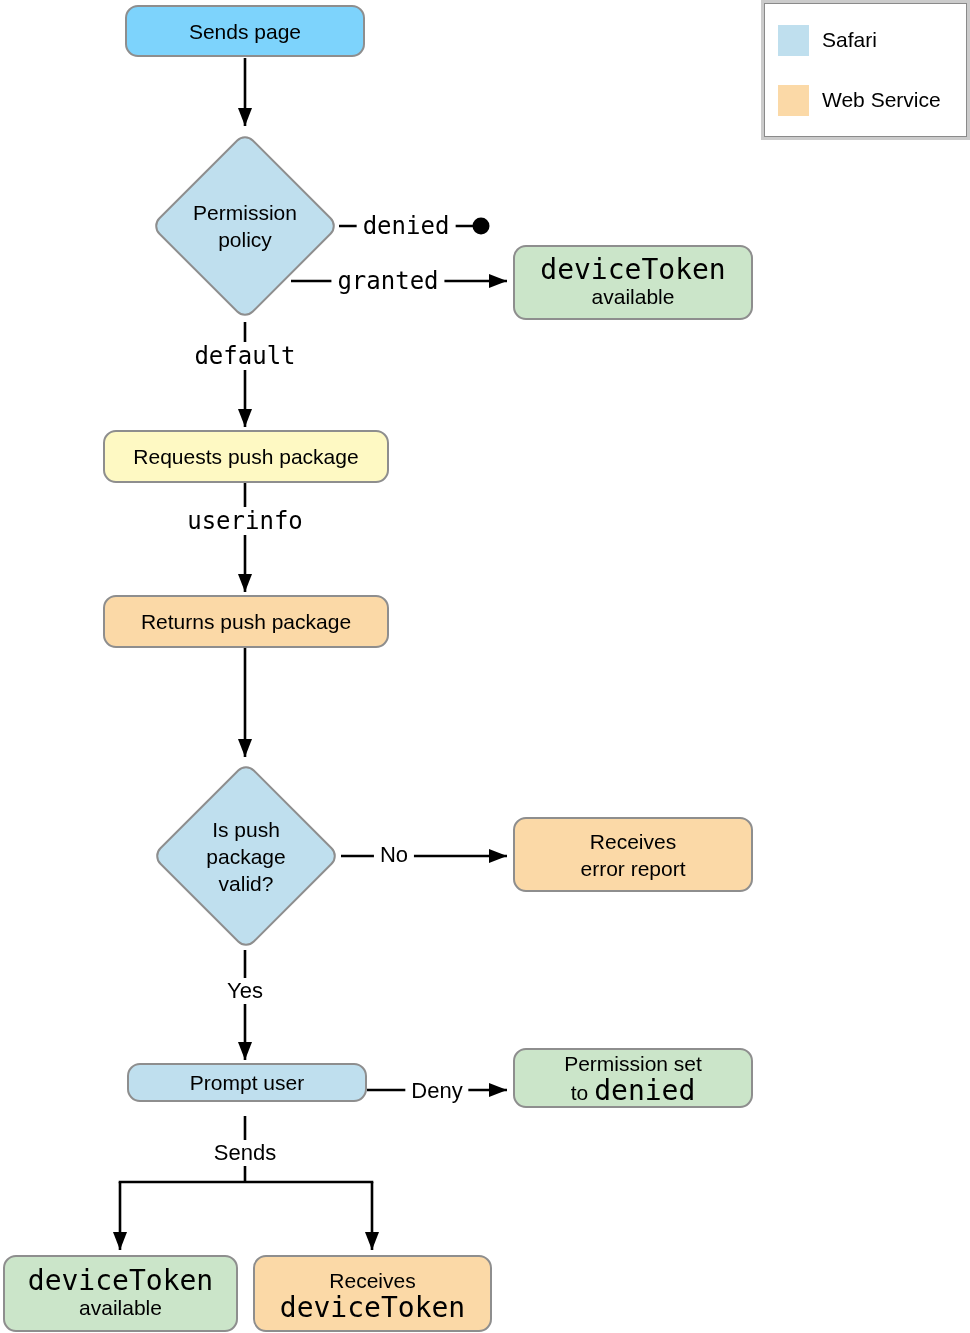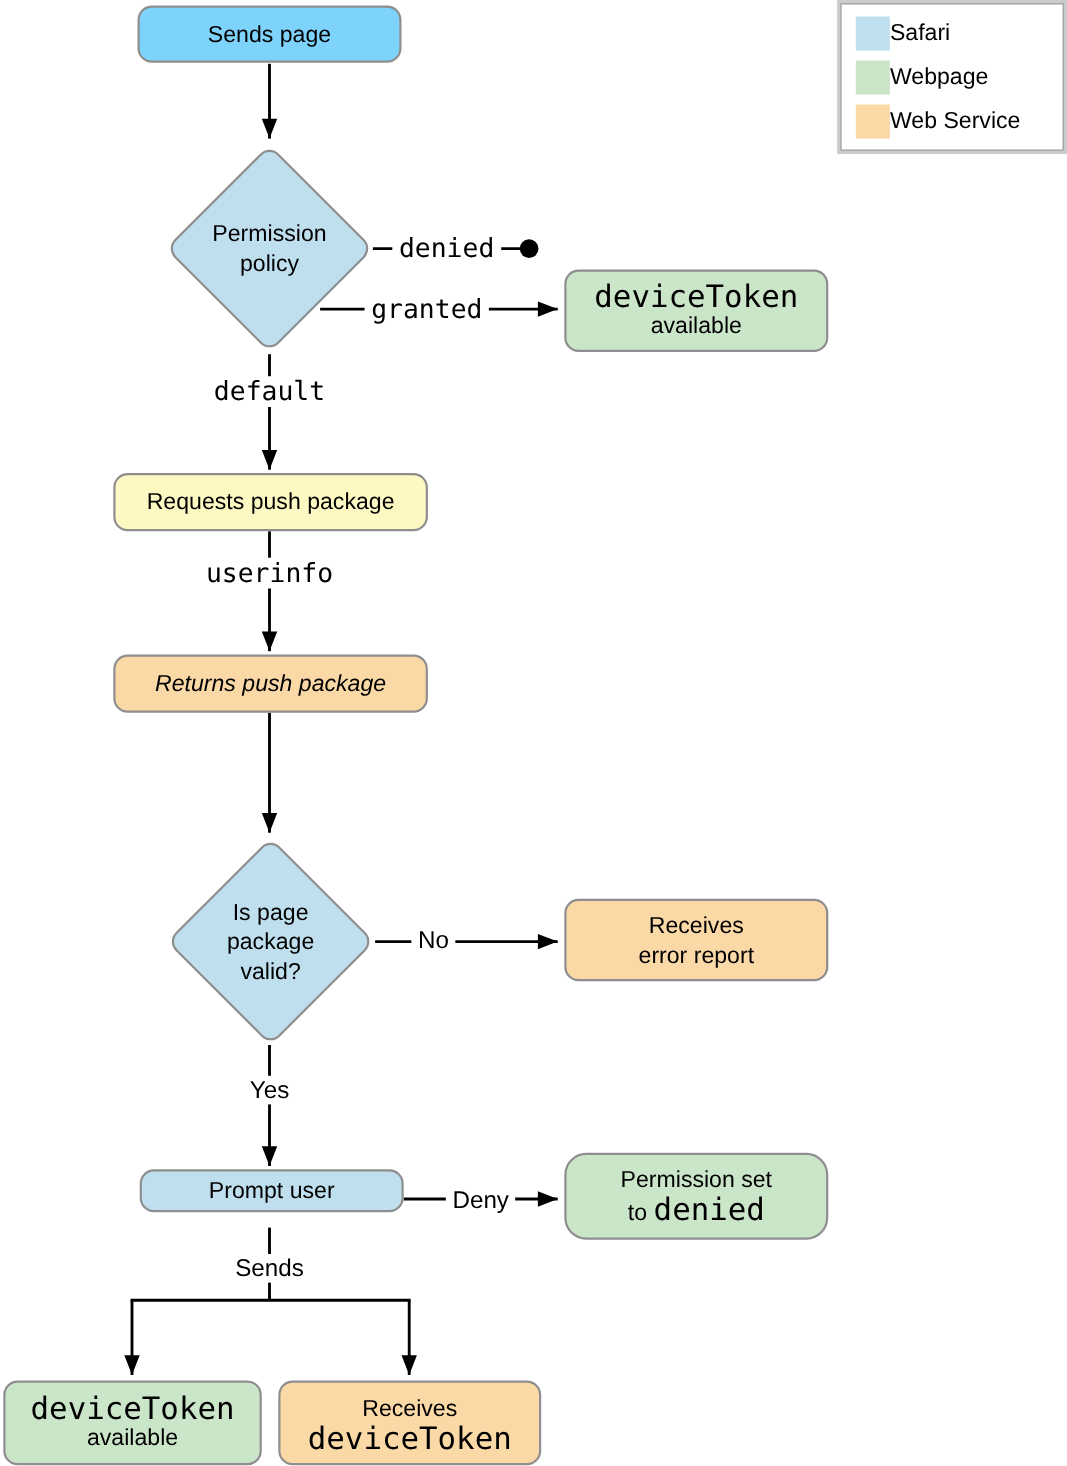--- a/index.html
+++ b/index.html
@@ -73,21 +73,21 @@
     border: 1px solid #8a8a8a;
     box-shadow: 0 0 0 3px #cbcbcb;
     background: #ffffff;
     z-index: 2;
     display: flex;
     flex-direction: column;
     justify-content: space-around;
     padding: 6px 0 6px 13px;
     box-sizing: border-box;
   }
-  .legend-row { display: flex; align-items: center; }
+  .legend-row { display: flex; align-items: center; gap: 13px; }
   .legend-swatch { width: 31px; height: 31px; flex: 0 0 auto; }
   .legend-label { font-size: 21px; }
 </style>
 </head>
 <body>
 
 <div id="canvas">
 
   <svg id="wires" width="970" height="1333" viewBox="0 0 970 1333">
     <defs>
@@ -112,24 +112,20 @@
     </g>
     <circle cx="481" cy="226" r="8.5" fill="#000000"></circle>
   </svg>
 
   <div class="legend">
     <div class="legend-row">
       <div class="legend-swatch" style="background-color: rgb(191, 223, 238);"></div>
       <div class="legend-label">Safari</div>
     </div>
     <div class="legend-row">
-      <div class="legend-swatch" style="background-color: rgb(203, 229, 201);"></div>
-      <div class="legend-label">Webpage</div>
-    </div>
-    <div class="legend-row">
       <div class="legend-swatch" style="background-color: rgb(251, 217, 167);"></div>
       <div class="legend-label">Web Service</div>
     </div>
   </div>
 
   <div class="node" style="left: 125px; top: 5px; width: 240px; height: 52px; background-color: #7dd3fc;">
     <div class="sans">Sends page</div>
   </div>
 
   <div class="diamond-shape" style="left: 178px; top: 159px; width: 134px; height: 134px; background-color: rgb(191, 223, 238);"></div>
@@ -140,41 +136,41 @@
 
   <div class="node" style="left: 513px; top: 245px; width: 240px; height: 75px; background-color: rgb(203, 229, 201);">
     <div class="mono">deviceToken</div>
     <div class="sans">available</div>
   </div>
 
   <div class="node" style="left: 103px; top: 430px; width: 286px; height: 53px; background-color: #fef9c3;">
     <div class="sans">Requests push package</div>
   </div>
 
-  <div class="node" style="left: 103px; top: 595px; width: 286px; height: 53px; background-color: rgb(251, 217, 167); font-style: italic;">
+  <div class="node" style="left: 103px; top: 595px; width: 286px; height: 53px; background-color: rgb(251, 217, 167);">
     <div class="sans">Returns push package</div>
   </div>
 
   <div class="diamond-shape" style="left: 179px; top: 789px; width: 134px; height: 134px; background-color: rgb(191, 223, 238);"></div>
   <div class="diamond-text" style="left:156px; top:796px; width:180px; height:120px;">
-    <div class="sans">Is page</div>
+    <div class="sans">Is push</div>
     <div class="sans">package</div>
     <div class="sans">valid?</div>
   </div>
 
   <div class="node" style="left: 513px; top: 817px; width: 240px; height: 75px; background-color: rgb(251, 217, 167);">
     <div class="sans">Receives</div>
     <div class="sans">error report</div>
   </div>
 
   <div class="node" style="left: 127px; top: 1063px; width: 240px; height: 39px; background-color: rgb(191, 223, 238);">
     <div class="sans">Prompt user</div>
   </div>
 
-  <div class="node" style="left: 513px; top: 1048px; width: 240px; height: 79px; background-color: rgb(203, 229, 201); border-radius: 20px;">
+  <div class="node" style="left: 513px; top: 1048px; width: 240px; height: 60px; background-color: rgb(203, 229, 201);">
     <div class="sans">Permission set</div>
     <div>
       <span class="sans mixed-prefix">to</span><span class="mono">denied</span>
     </div>
   </div>
 
   <div class="node" style="left: 3px; top: 1255px; width: 235px; height: 77px; background-color: rgb(203, 229, 201);">
     <div class="mono">deviceToken</div>
     <div class="sans">available</div>
   </div>

